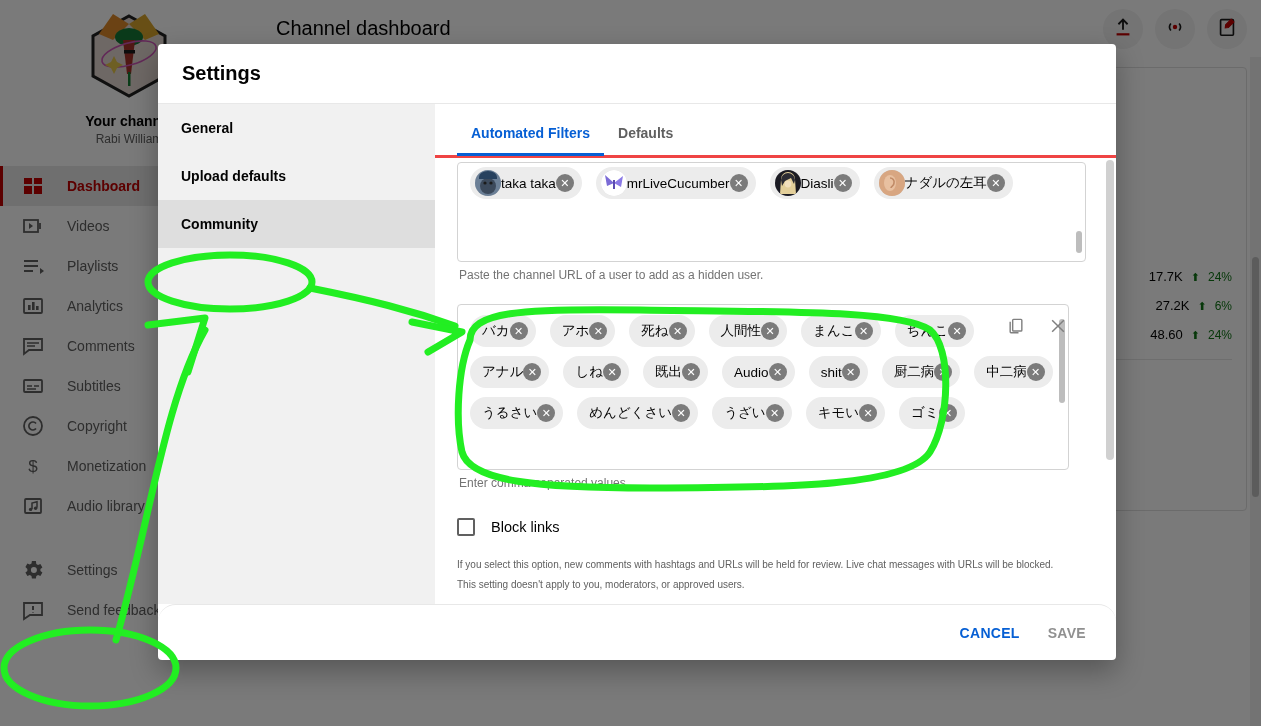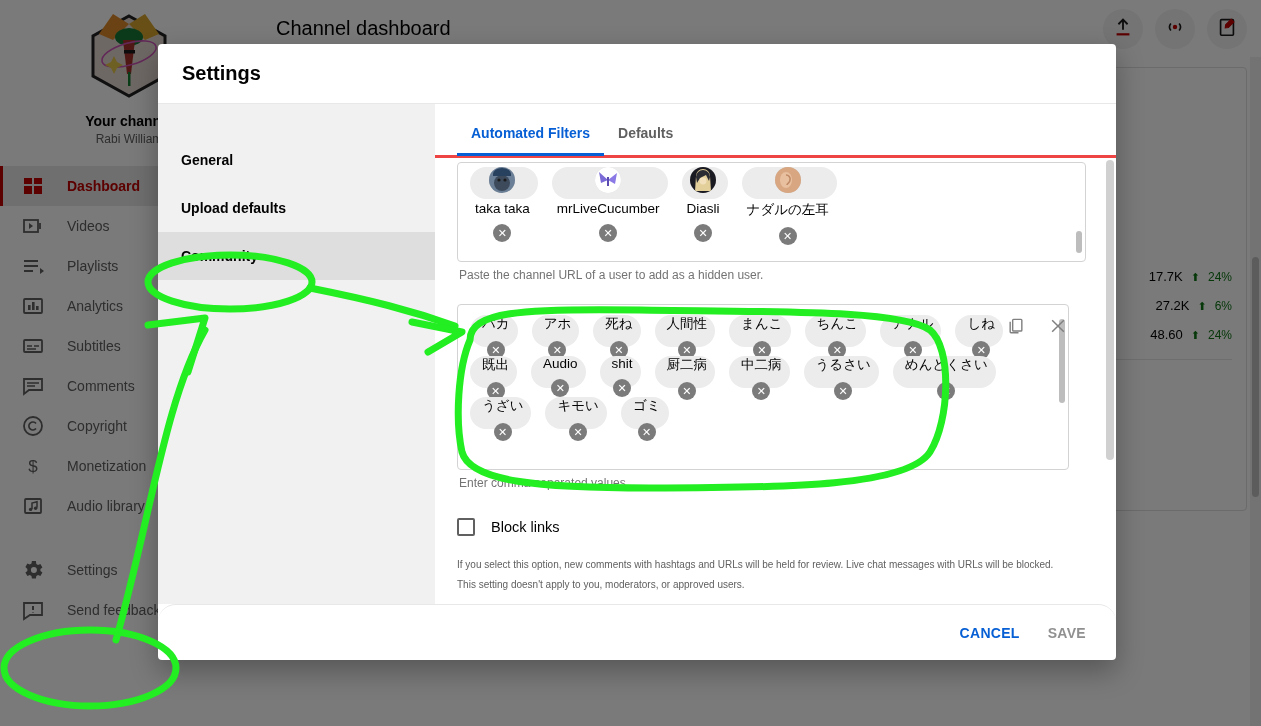--- a/index.html
+++ b/index.html
@@ -156,21 +156,21 @@
     padding: 0 24px;
     flex: 0 0 60px;
     border-bottom: 1px solid #e8e8e8;
   }
   .dlg-title { font-size: 20px; font-weight: bold; color: #030303; }
   .dlg-body { flex: 1; display: flex; min-height: 0; }
 
   .dlg-nav {
     width: 277px; flex: 0 0 277px;
     background: #f1f1f1;
-    padding-top: 32px;
+    padding-top: 0;
   }
   .dlg-nav-item {
     height: 48px; display: flex; align-items: center;
     padding-left: 23px;
     font-size: 14px; font-weight: bold; color: #030303;
     cursor: pointer;
   }
   .dlg-nav-item.active { background: #dedede; }
 
   .dlg-pane { flex: 1; position: relative; min-width: 0; display: flex; flex-direction: column;}
@@ -198,27 +198,26 @@
     background: #fff;
     position: relative;
     overflow: hidden;
   }
   .chips-area {
     padding: 10px 12px 8px;
     display: flex; flex-wrap: wrap; gap: 9px 14px;
     align-content: flex-start;
   }
   .chip {
-    display: inline-flex; align-items: center; gap: 8px;
+    display: inline-flex; align-items: center; gap: 0;
     background: #ececec; border-radius: 16px;
     height: 32px; padding: 0 8px 0 5px;
     font-size: 13.5px; color: #030303;
     white-space: nowrap;
     cursor: default;
-    flex-direction: column;
   }
   .chip.word { padding-left: 12px; }
   .chip-av { width: 26px; height: 26px; border-radius: 50%; flex:0 0 26px; background:#ccc; overflow:hidden;}
   .chip-x {
     width: 18px; height: 18px; border-radius: 50%;
     background: #7b7b7b; color: #fff;
     display: inline-flex; align-items: center; justify-content: center;
     font-size: 11px; line-height: 1; cursor: pointer; flex: 0 0 18px;
     font-family: "DejaVu Sans", sans-serif;
   }
@@ -327,31 +326,31 @@
           <span class="nav-ic"><svg viewBox="0 0 24 24" width="24" height="24" fill="none" stroke="#606060" stroke-width="1.8">
                 <rect x="3" y="5" width="18" height="14" rx="1"></rect>
                 <rect x="7" y="11" width="2.6" height="5" fill="#606060" stroke="none"></rect>
                 <rect x="11" y="8" width="2.6" height="8" fill="#606060" stroke="none"></rect>
                 <rect x="15" y="12" width="2.6" height="4" fill="#606060" stroke="none"></rect>
               </svg></span>
           <span class="nav-lbl">Analytics</span>
         </div>
         <div class="nav-item">
           <span class="nav-ic"><svg viewBox="0 0 24 24" width="24" height="24" fill="none" stroke="#606060" stroke-width="1.8">
+                <path d="M3 5h18v11H8l-5 4z"></path>
+                <path d="M6 9h12M6 12h8" stroke-width="1.6"></path>
+              </svg></span>
+          <span class="nav-lbl">Comments</span>
+        </div>
+        <div class="nav-item">
+          <span class="nav-ic"><svg viewBox="0 0 24 24" width="24" height="24" fill="none" stroke="#606060" stroke-width="1.8">
                 <rect x="3" y="6" width="18" height="12" rx="1"></rect>
                 <path d="M6 12h5M13 12h5M6 15h9" stroke-width="1.6"></path>
               </svg></span>
           <span class="nav-lbl">Subtitles</span>
-        </div>
-        <div class="nav-item">
-          <span class="nav-ic"><svg viewBox="0 0 24 24" width="24" height="24" fill="none" stroke="#606060" stroke-width="1.8">
-                <path d="M3 5h18v11H8l-5 4z"></path>
-                <path d="M6 9h12M6 12h8" stroke-width="1.6"></path>
-              </svg></span>
-          <span class="nav-lbl">Comments</span>
         </div>
         <div class="nav-item">
           <span class="nav-ic"><svg viewBox="0 0 24 24" width="24" height="24" fill="none" stroke="#606060" stroke-width="1.8">
                 <circle cx="12" cy="12" r="9"></circle>
                 <path d="M15 9.5a4 4 0 100 5" stroke-width="1.7"></path>
               </svg></span>
           <span class="nav-lbl">Copyright</span>
         </div>
         <div class="nav-item">
           <span class="nav-ic"><svg viewBox="0 0 24 24" width="24" height="24">

